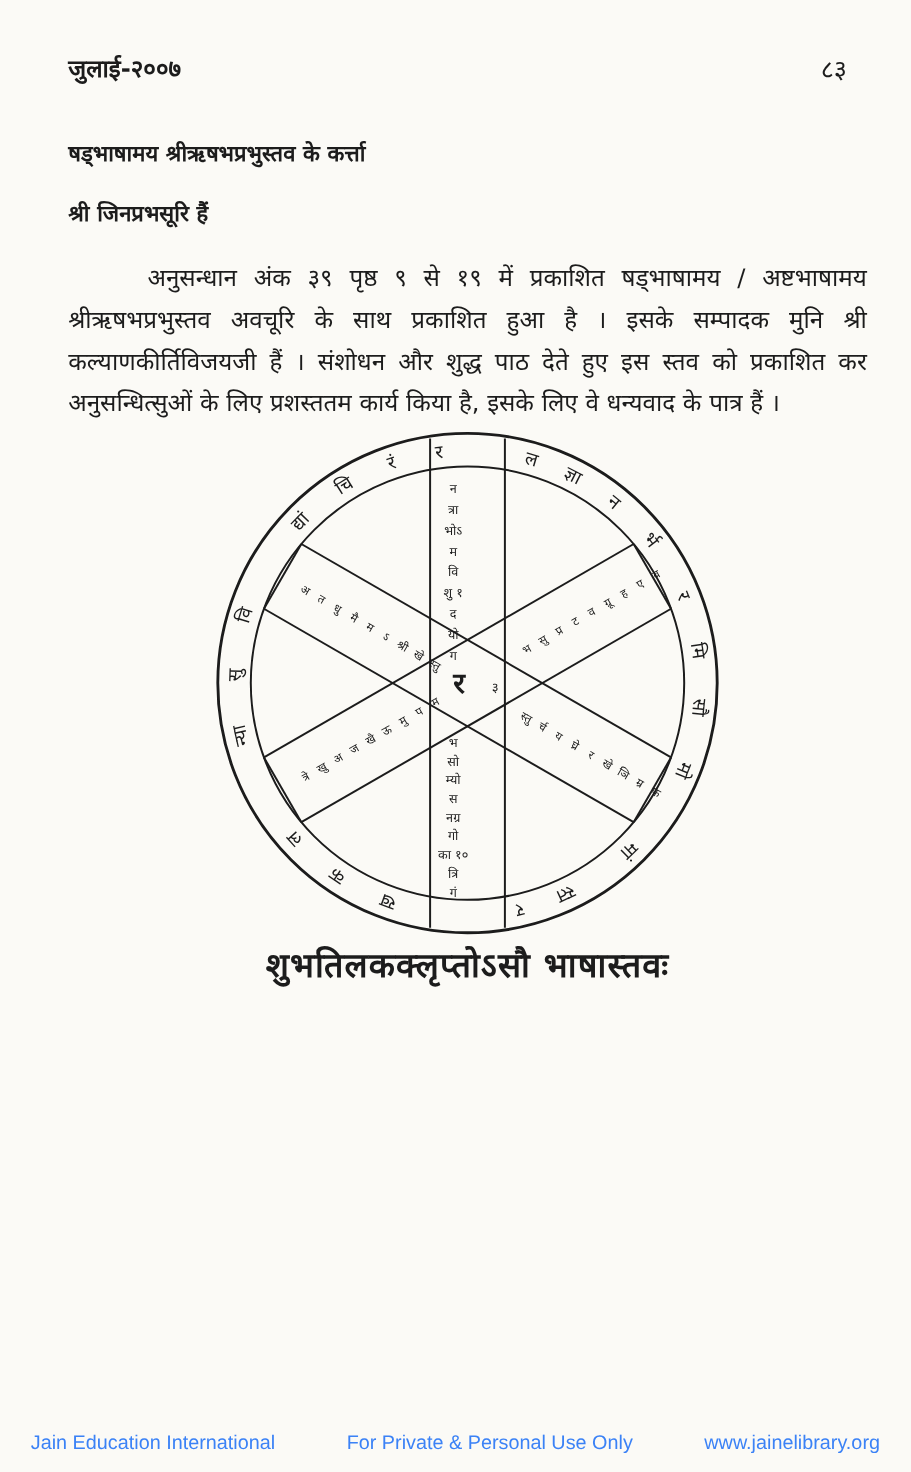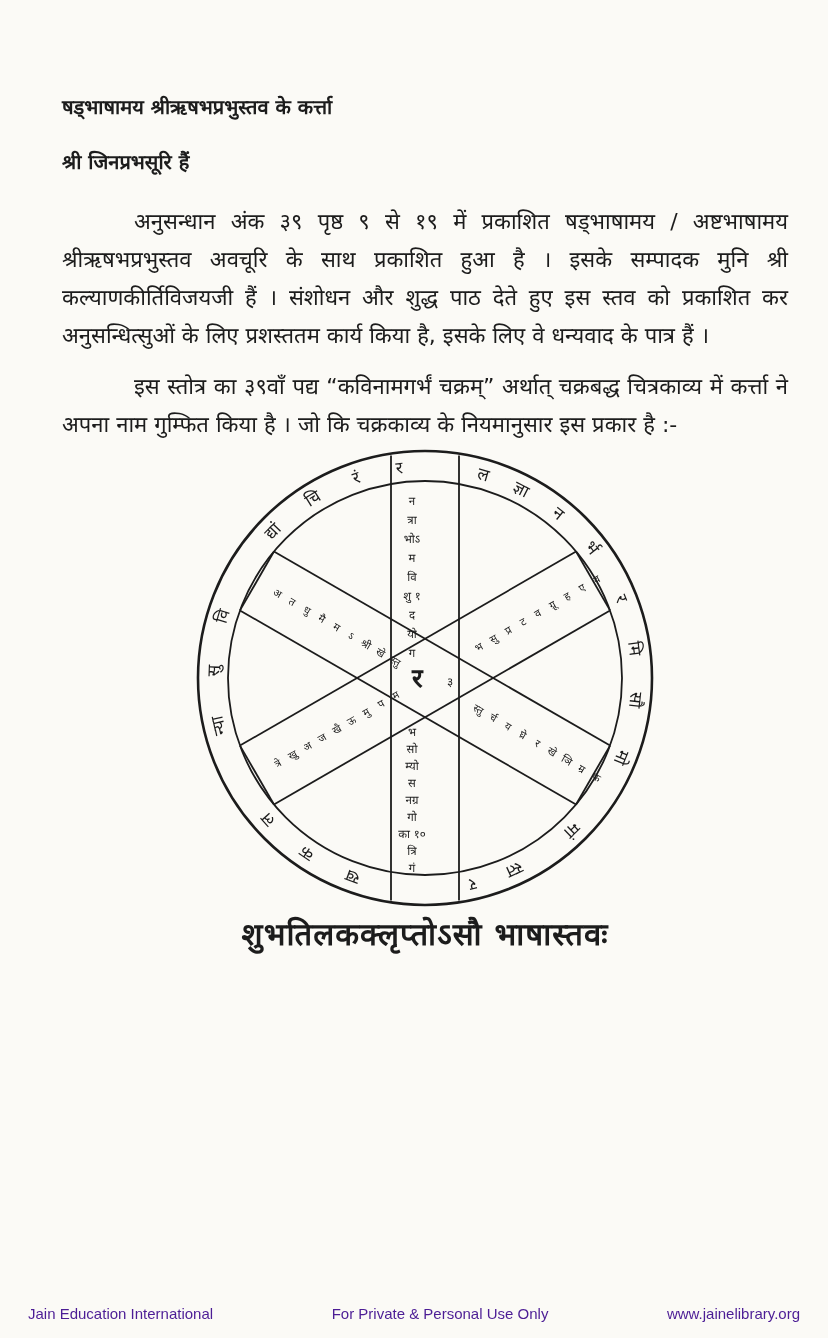--- a/index.html
+++ b/index.html
@@ -28,37 +28,40 @@
   figure.chakra{margin:4px 0 0 0;text-align:center;}
   figure.chakra svg{display:block;margin:0 auto;}
   figcaption.chakra-caption{
     font-size:31px;font-weight:bold;margin-top:2px;letter-spacing:1px;
   }
   .footer{
     position:absolute;left:0;right:0;bottom:16px;
     display:flex;justify-content:space-between;
     padding:0 28px;
     font-family:"Liberation Sans",sans-serif;
-    font-size:15px;color:#4c1d95;gap:44px;
+    font-size:18px;color:#3b82f6;gap:44px;
   }
 </style>
 </head>
 <body>
 
 <div class="content">
 
+  <div class="header-row">
+    <span>जुलाई-२००७</span>
+    <span class="pageno">८३</span>
+  </div>
 
   <h1 class="article-title">
     <span>षड्भाषामय श्रीऋषभप्रभुस्तव के कर्त्ता</span><br>
     <span>श्री जिनप्रभसूरि हैं</span>
   </h1>
 
 
   <p class="body-para">अनुसन्धान अंक ३९ पृष्ठ ९ से १९ में प्रकाशित षड्भाषामय / अष्टभाषामय श्रीऋषभप्रभुस्तव अवचूरि के साथ प्रकाशित हुआ है । इसके सम्पादक मुनि श्री कल्याणकीर्तिविजयजी हैं । संशोधन और शुद्ध पाठ देते हुए इस स्तव को प्रकाशित कर अनुसन्धित्सुओं के लिए प्रशस्ततम कार्य किया है, इसके लिए वे धन्यवाद के पात्र हैं ।</p>
-  <p class="body-para">इस स्तोत्र का ३९वाँ पद्य “कविनामगर्भं चक्रम्” अर्थात् चक्रबद्ध चित्रकाव्य में कर्त्ता ने अपना नाम गुम्फित किया है । जो कि चक्रकाव्य के नियमानुसार इस प्रकार है :-</p>
 
   <figure class="chakra">
     <svg width="520" height="462" viewBox="0 0 520 462" aria-label="chakra-bandha wheel diagram">
         <circle cx="260" cy="230" r="227" fill="none" stroke="#1c1c1c" stroke-width="2.6"></circle>
         <circle cx="260" cy="230" r="197" fill="none" stroke="#1c1c1c" stroke-width="1.8"></circle>
         <text x="260" y="24" text-anchor="middle" font-size="17" fill="#1c1c1c" transform="rotate(257 260 230)">न्या</text>
         <text x="260" y="24" text-anchor="middle" font-size="17" fill="#1c1c1c" transform="rotate(272 260 230)">सु</text>
         <text x="260" y="24" text-anchor="middle" font-size="17" fill="#1c1c1c" transform="rotate(287 260 230)">वि</text>
         <text x="260" y="24" text-anchor="middle" font-size="17" fill="#1c1c1c" transform="rotate(314 260 230)">द्यां</text>
         <text x="260" y="24" text-anchor="middle" font-size="17" fill="#1c1c1c" transform="rotate(328 260 230)">चि</text>

